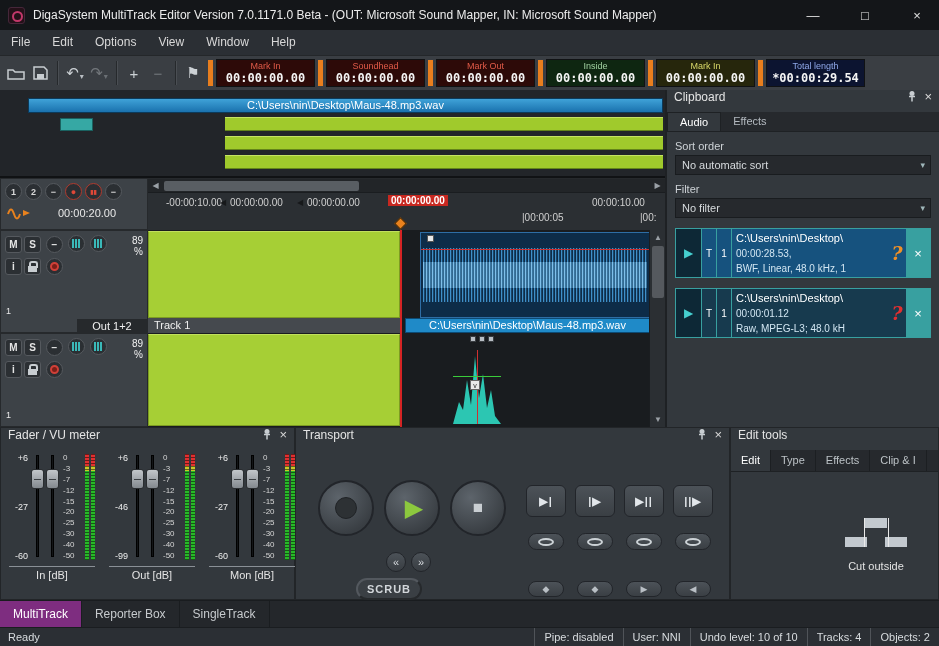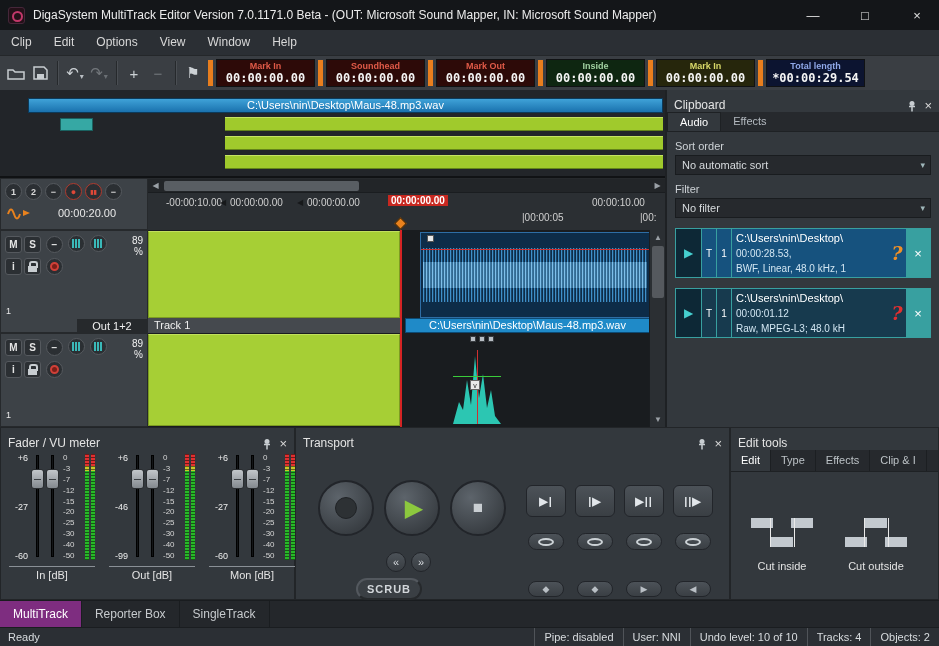--- a/index.html
+++ b/index.html
@@ -20,21 +20,21 @@
 
   
   .toolbar{position:absolute;left:0;top:55px;width:939px;height:35px;background:#3a3e43;border-top:1px solid #24272a;display:flex;align-items:center;padding-left:4px}
   .tb-btn{min-width:22px;height:26px;display:flex;align-items:center;justify-content:center;color:#ccd1d5;font-size:15px;margin:0 1px;gap:1px}
   .tb-btn .caret{font-size:8px;margin-top:7px;color:#b9bec3}
   .tb-btn.dim{opacity:.38}
   .tb-sep{width:1px;height:24px;background:#26292c;margin:0 5px;box-shadow:1px 0 0 #4a4e53}
   .tgrp{display:flex;align-items:center}
   .orange-bar{width:5px;height:26px;background:#e87e1e;margin:0 3px}
   .tdisp{width:99px;height:28px;border:1px solid #101214;display:flex;flex-direction:column;align-items:center;justify-content:center}
-  .tdisp .lbl{font-size:9px;line-height:10px;font-weight:bold}
+  .tdisp .lbl{font-size:9px;line-height:10px;font-weight:normal}
   .tdisp .val{font-family:"DejaVu Sans Mono",monospace;font-size:12px;line-height:14px;font-weight:bold;color:#f4f4f4}
   .th-red{background:#2d0a08}.th-red .lbl{color:#e05a48}
   .th-green{background:#0e2611}.th-green .lbl{color:#a0d0a0}
   .th-olive{background:#26260c}.th-olive .lbl{color:#d8d868}
   .th-blue{background:#0c1430}.th-blue .lbl{color:#8fa8e8}
 
   
   .main-left{position:absolute;left:0;top:90px;width:665px;height:337px;background:#17191c}
   .overview{position:absolute;left:0;top:0;width:665px;height:88px;background:#222529;border-bottom:2px solid #101214}
   .ov-title{position:absolute;left:28px;top:8px;width:635px;height:15px;background:linear-gradient(#3fa2d8,#1a72ae);border:1px solid #0c3a5a;color:#fff;font-size:11px;text-align:center;line-height:13px;white-space:nowrap;overflow:hidden}
@@ -94,21 +94,21 @@
   .mini-red-v{position:absolute;left:24px;top:0;width:1px;height:100%;background:#d03030}
   .mini-green-h{position:absolute;left:0;right:0;top:26px;height:1px;background:#3acc3a}
   .mini-marker{position:absolute;left:17px;top:30px;width:10px;height:10px;background:#e8e8e8;color:#222;font-size:7px;text-align:center;line-height:10px;border:1px solid #666}
   .vscroll{position:absolute;left:649px;top:140px;width:16px;height:197px;background:#2b2f33;border-left:1px solid #1a1d20}
   .vs-arrow{position:absolute;left:0;width:16px;text-align:center;font-size:8px;color:#9aa0a6}
   .vs-up{top:3px}.vs-down{bottom:3px}
   .vs-thumb{position:absolute;left:2px;top:16px;width:12px;height:52px;background:#55595e;border-radius:2px}
 
   
   .clipboard{position:absolute;left:665px;top:90px;width:274px;height:337px;background:#33383d;border-left:2px solid #1e2124}
-  .phead{height:22px;display:flex;align-items:flex-end;padding:0 7px;gap:7px}
+  .phead{height:22px;display:flex;align-items:flex-start;padding:0 7px;gap:7px}
   .ptitle{flex:1;font-size:12px;color:#e4e4e4}
   .pclose{color:#d8d8d8;font-size:13px;line-height:1}
   .ctabs{height:20px;background:#26292d;display:flex;border-bottom:1px solid #1e2124}
   .ctab{padding:0 12px;line-height:19px;font-size:11px;color:#b4bac0}
   .ctab.active{background:#33383d;color:#fff;border:1px solid #1e2124;border-bottom:none}
   .csec-label{padding:8px 8px 3px;font-size:11px;color:#cdd2d6}
   .dropdown{margin:0 8px;height:20px;background:#26292d;border:1px solid #191c1f;display:flex;align-items:center}
   .dd-value{flex:1;padding:0 6px;font-size:11px;color:#d6dadd;white-space:nowrap;overflow:hidden}
   .dd-caret{padding:0 5px;color:#9fb6ba;font-size:9px}
   .citem{margin:10px 8px 0;height:50px;display:flex;border:1px solid #38a0a0;background:#16527e}
@@ -181,21 +181,21 @@
 
   <div class="titlebar">
     <div class="app-icon"></div>
     <div class="title-text">DigaSystem MultiTrack Editor Version 7.0.1171.0 Beta - (OUT: Microsoft Sound Mapper, IN: Microsoft Sound Mapper)</div>
     <div class="win-btn">—</div>
     <div class="win-btn">□</div>
     <div class="win-btn">×</div>
   </div>
 
   <div class="menubar">
-    <span class="menu-item">Clip</span>
+    <span class="menu-item">File</span>
     <span class="menu-item">Edit</span>
     <span class="menu-item">Options</span>
     <span class="menu-item">View</span>
     <span class="menu-item">Window</span>
     <span class="menu-item">Help</span>
   </div>
 
   <div class="toolbar">
     <div class="tb-btn">
       <svg width="18" height="14">
@@ -622,30 +622,20 @@
     <div class="phead">
       <span class="ptitle">Edit tools</span>
     </div>
     <div class="etabs">
       <span class="etab active">Edit</span>
       <span class="etab">Type</span>
       <span class="etab">Effects</span>
       <span class="etab">Clip &amp; I</span>
     </div>
     <div class="ebody">
-      <div class="ebtn eb1">
-        <div class="cuticon">
-          <div class="r" style="left:0;top:0;width:22px"></div>
-          <div class="r" style="left:40px;top:0;width:22px"></div>
-          <div class="r" style="left:20px;top:19px;width:22px"></div>
-          <div class="vl" style="left:19px"></div>
-          <div class="vl" style="left:43px"></div>
-        </div>
-        <span class="elabel">Cut inside</span>
-      </div>
       <div class="ebtn eb2">
         <div class="cuticon">
           <div class="r" style="left:20px;top:0;width:22px"></div>
           <div class="r" style="left:0;top:19px;width:22px"></div>
           <div class="r" style="left:40px;top:19px;width:22px"></div>
           <div class="vl" style="left:19px"></div>
           <div class="vl" style="left:43px"></div>
         </div>
         <span class="elabel">Cut outside</span>
       </div>

